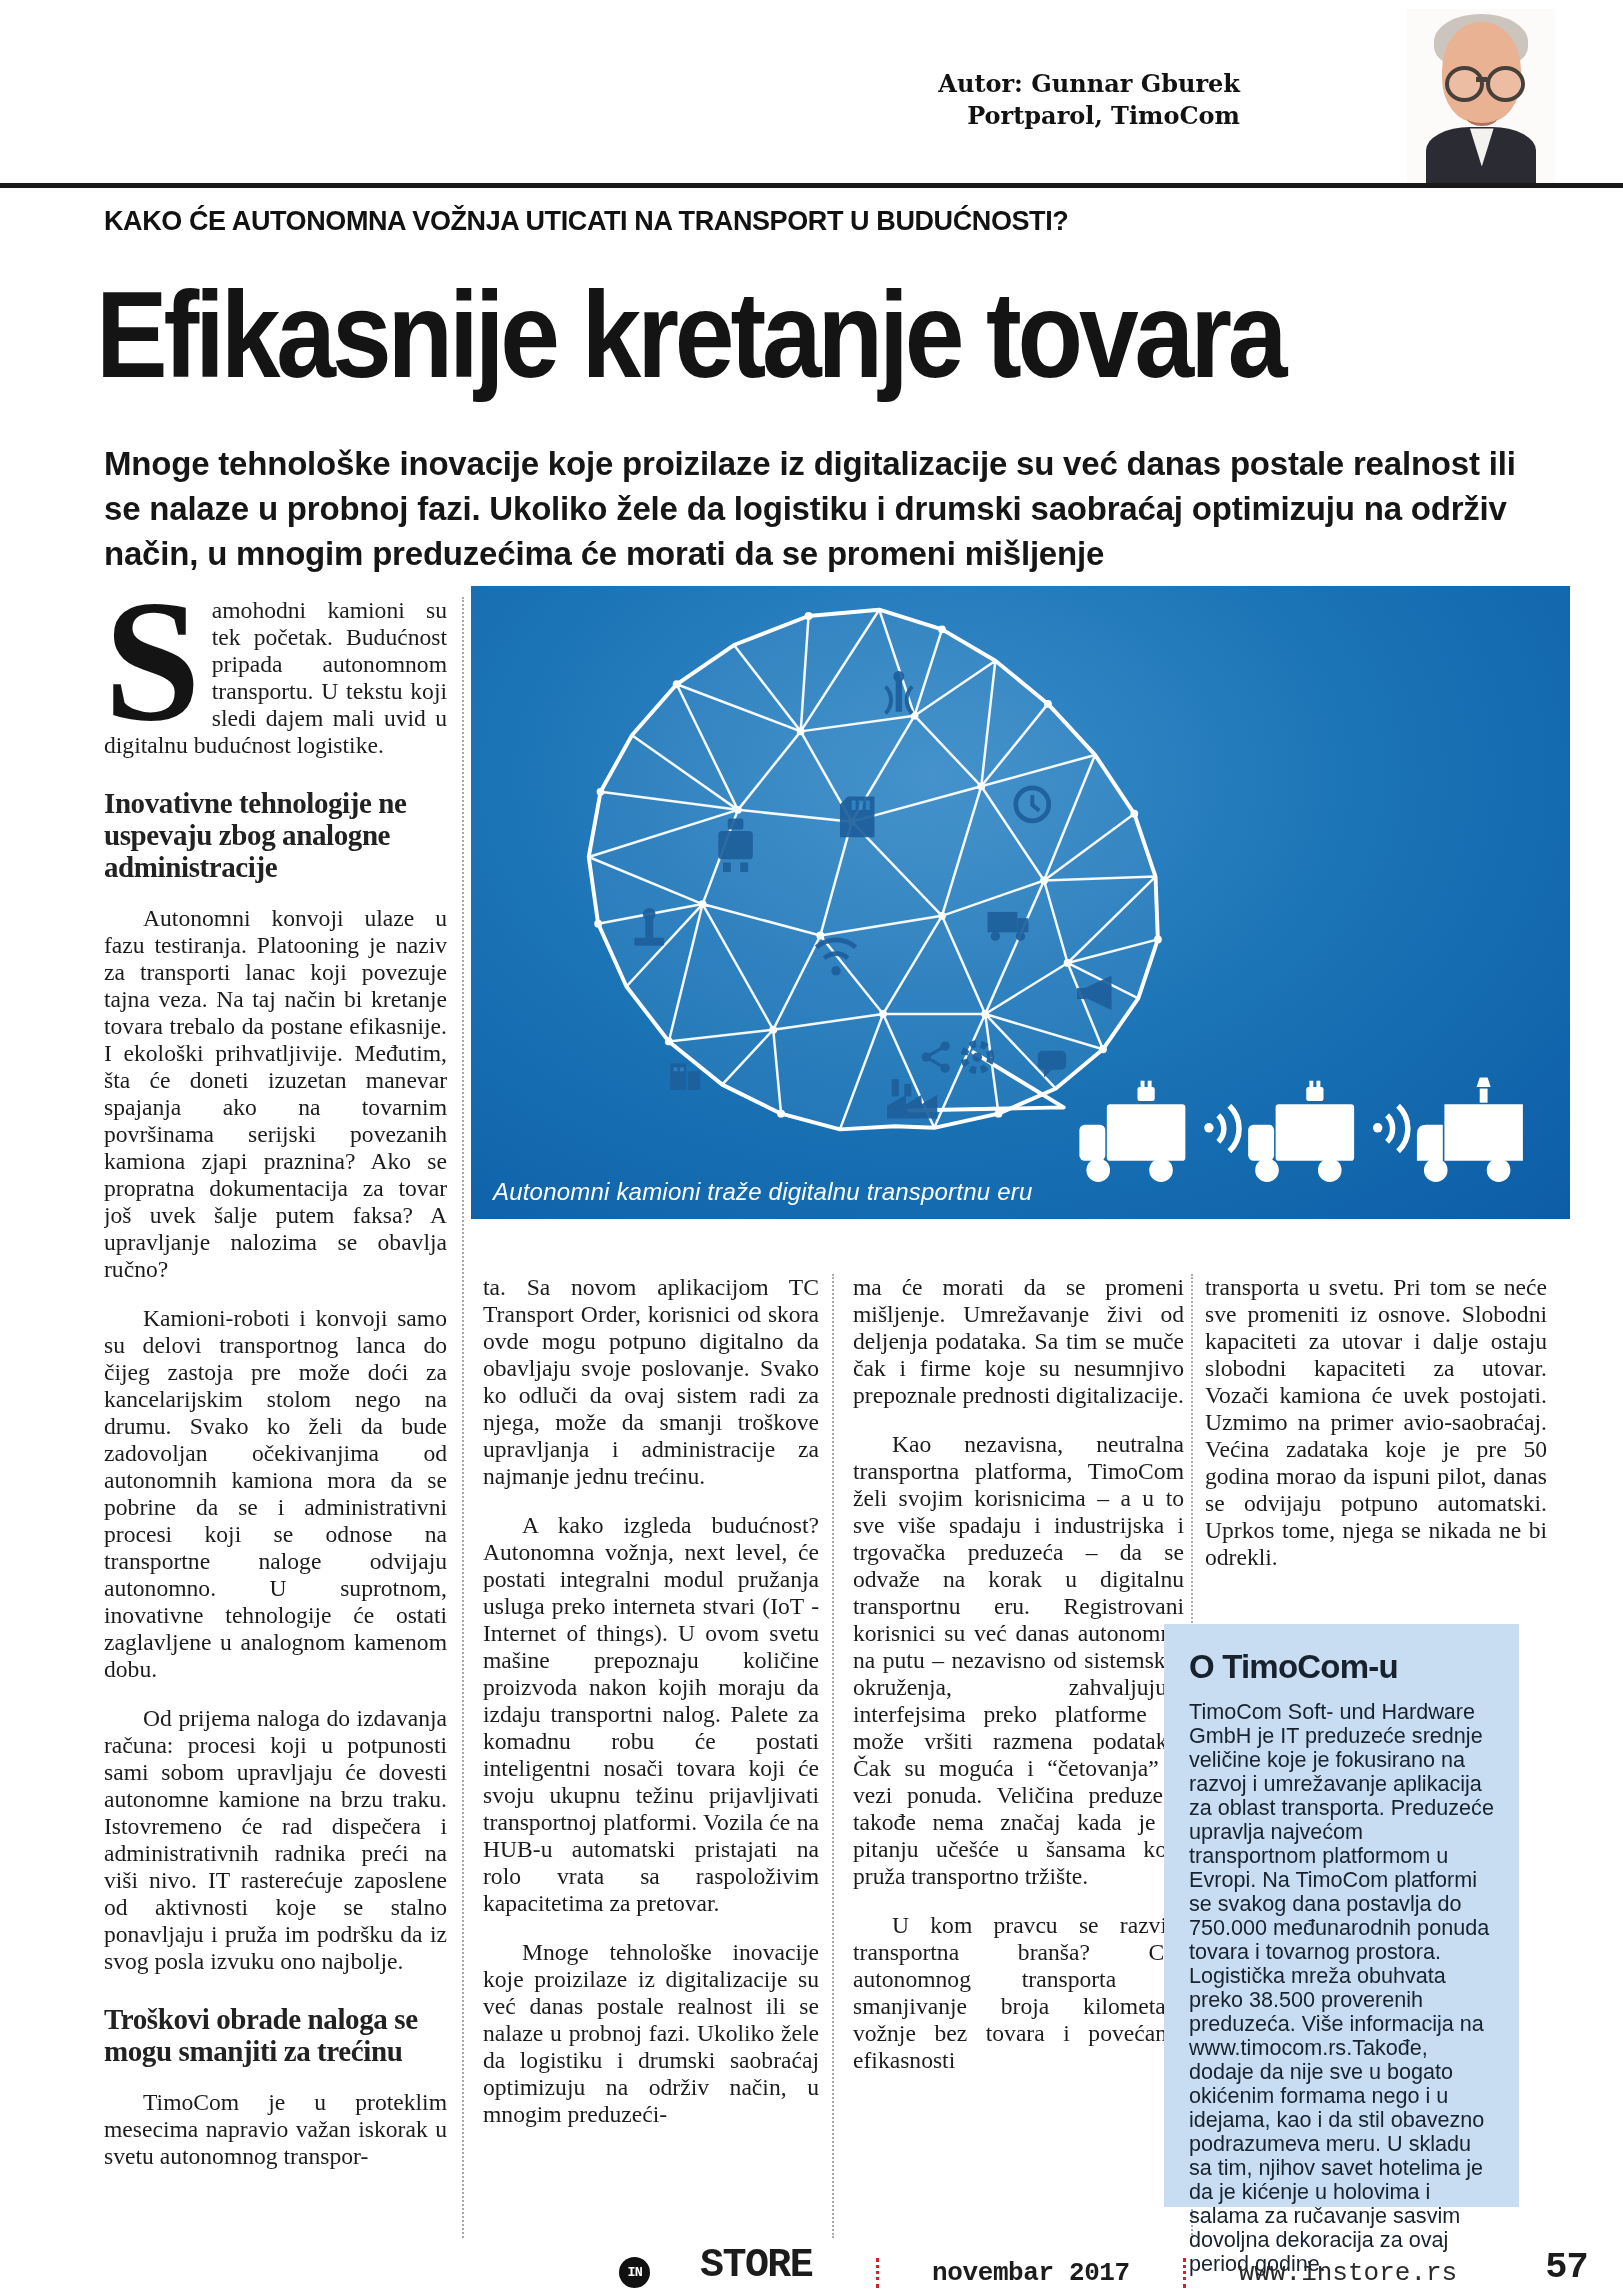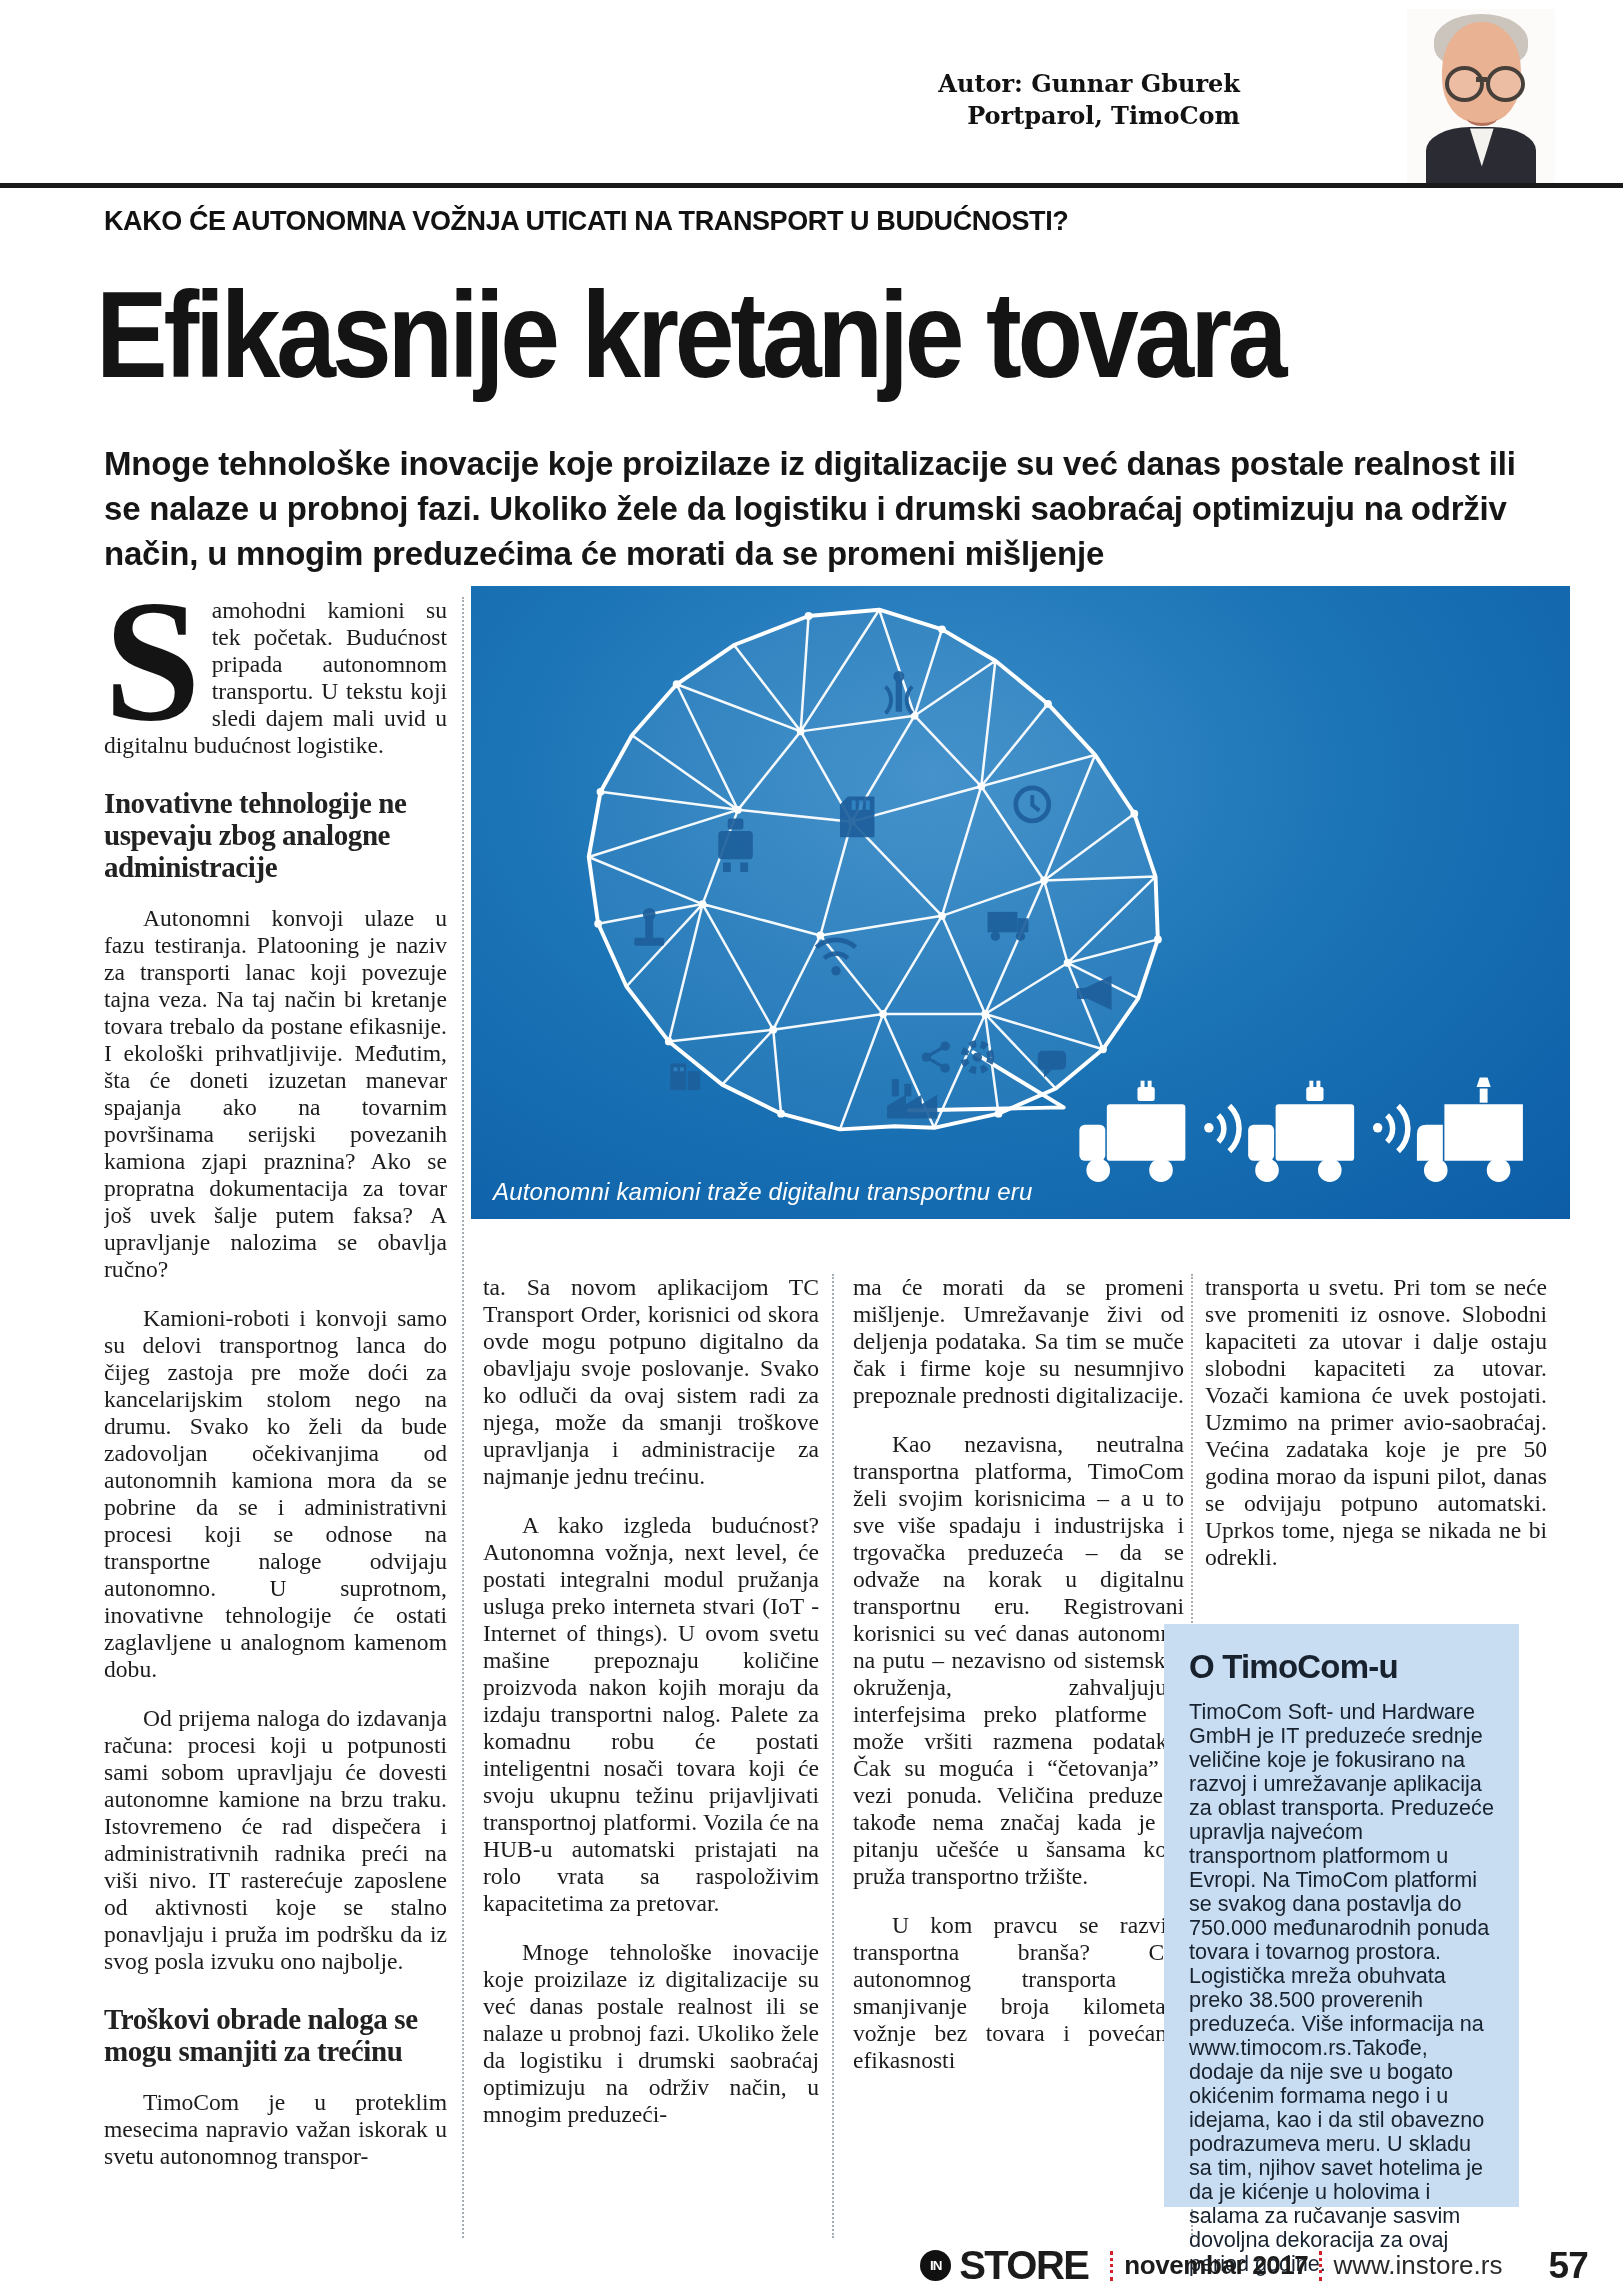--- a/index.html
+++ b/index.html
@@ -56,22 +56,22 @@
   .caption{position:absolute;left:22px;bottom:12.6px;font-family:"Liberation Sans",sans-serif;
     font-style:italic;font-size:24px;color:#ffffff;letter-spacing:0.2px;}
 
   
   .infobox{position:absolute;left:1164px;top:1624px;width:355px;height:583px;background:#c9ddf2;
     box-sizing:border-box;padding:23.6px 25px;font-family:"Liberation Sans",sans-serif;color:#17222e;}
   .infobox h3{margin:0 0 14px 0;font-size:33px;letter-spacing:-0.8px;}
   .infobox .ib-body{font-size:21.6px;line-height:24px;text-align:left;}
 
   
-  .footer{position:absolute;top:2243px;right:82px;display:flex;align-items:center;
-    font-family:Liberation Sans, sans-serif;color:#1c1c1c;}
+  .footer{position:absolute;top:2243px;right:82px;display:flex;align-items:flex-end;
+    font-family:Liberation Mono, monospace;color:#1c1c1c;gap:42px;}
   .logo-circle{width:31px;height:31px;border-radius:50%;background:#111;color:#fff;
     display:flex;align-items:center;justify-content:center;font-weight:bold;font-size:13.4px;letter-spacing:-0.8px;}
   .brand{font-weight:bold;font-size:40px;letter-spacing:-1.6px;margin:0 11px 0 7.9px;}
   .fsep{width:0;height:30px;border-left:3.1px dotted #d42028;margin:0 11px;}
   .issue{font-weight:bold;font-size:26px;letter-spacing:-0.4px;}
   .website{font-size:26px;color:#2a2a2a;}
   .pagenum{font-weight:bold;font-size:37px;margin-left:46px;letter-spacing:-0.8px;}
 </style>
 </head>
 <body>

